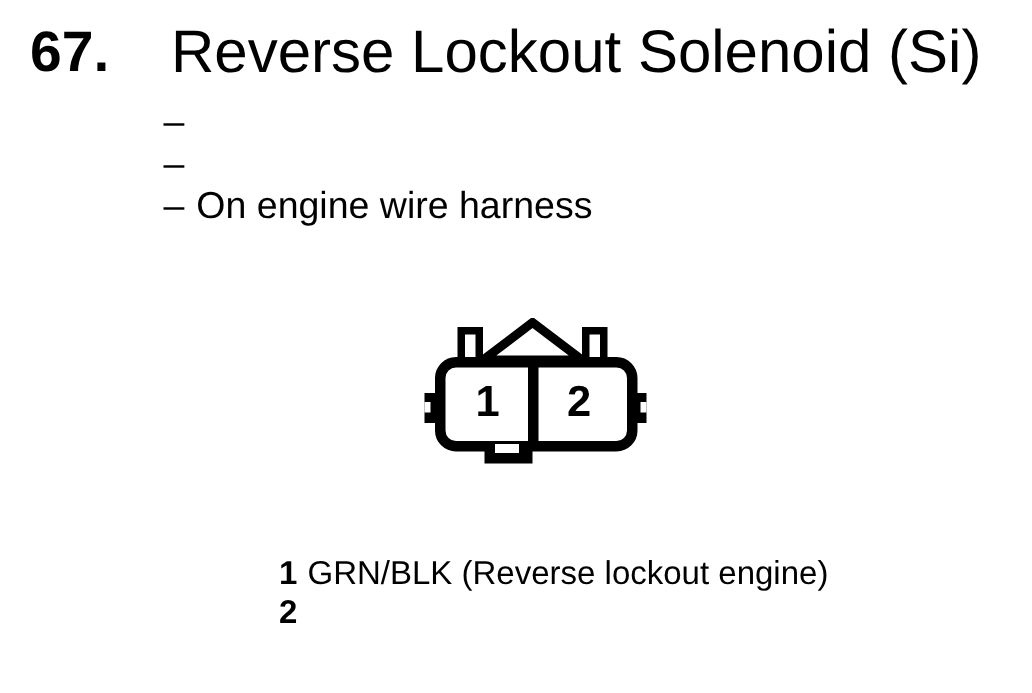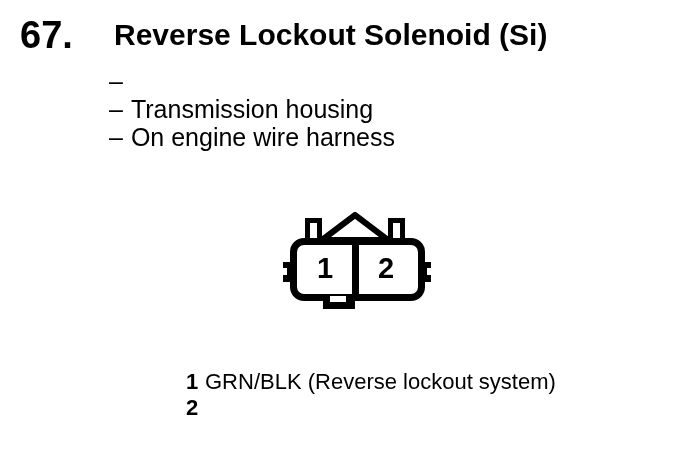--- a/index.html
+++ b/index.html
@@ -21,22 +21,22 @@
     top: 15px;
     font-size: 38px;
     font-weight: bold;
     line-height: 40px;
     white-space: nowrap;
   }
   .page-title {
     position: absolute;
     left: 114px;
     top: 15px;
-    font-size: 30px;
-    font-weight: bold;
+    font-size: 40px;
+    font-weight: normal;
     line-height: 40px;
     white-space: nowrap;
   }
 
   
   .details {
     position: absolute;
     left: 109px;
     top: 67px;
     font-size: 25px;
@@ -122,21 +122,20 @@
 
   <div class="item-number">67.</div>
   <div class="page-title">Reverse Lockout Solenoid (Si)</div>
 
   <div class="details">
     <div class="detail-item">
       <span class="detail-bullet">–</span>
     </div>
     <div class="detail-item">
       <span class="detail-bullet">–</span>
-      <span>Transmission housing</span>
     </div>
     <div class="detail-item">
       <span class="detail-bullet">–</span>
       <span>On engine wire harness</span>
     </div>
   </div>
 
   <div class="connector">
     <div class="top-tab left"></div>
     <div class="top-tab right"></div>
@@ -151,20 +150,20 @@
     <div class="side-latch-notch right"></div>
     <div class="bottom-tab"></div>
     <div class="bottom-tab-notch"></div>
     <div class="cavity-num one">1</div>
     <div class="cavity-num two">2</div>
   </div>
 
   <div class="pin-list">
     <div class="pin-row">
       <span class="pin-num">1</span>
-      <span class="pin-label">GRN/BLK (Reverse lockout system)</span>
+      <span class="pin-label">GRN/BLK (Reverse lockout engine)</span>
     </div>
     <div class="pin-row">
       <span class="pin-num">2</span>
     </div>
   </div>
 
 </div>
 
 </body></html>

